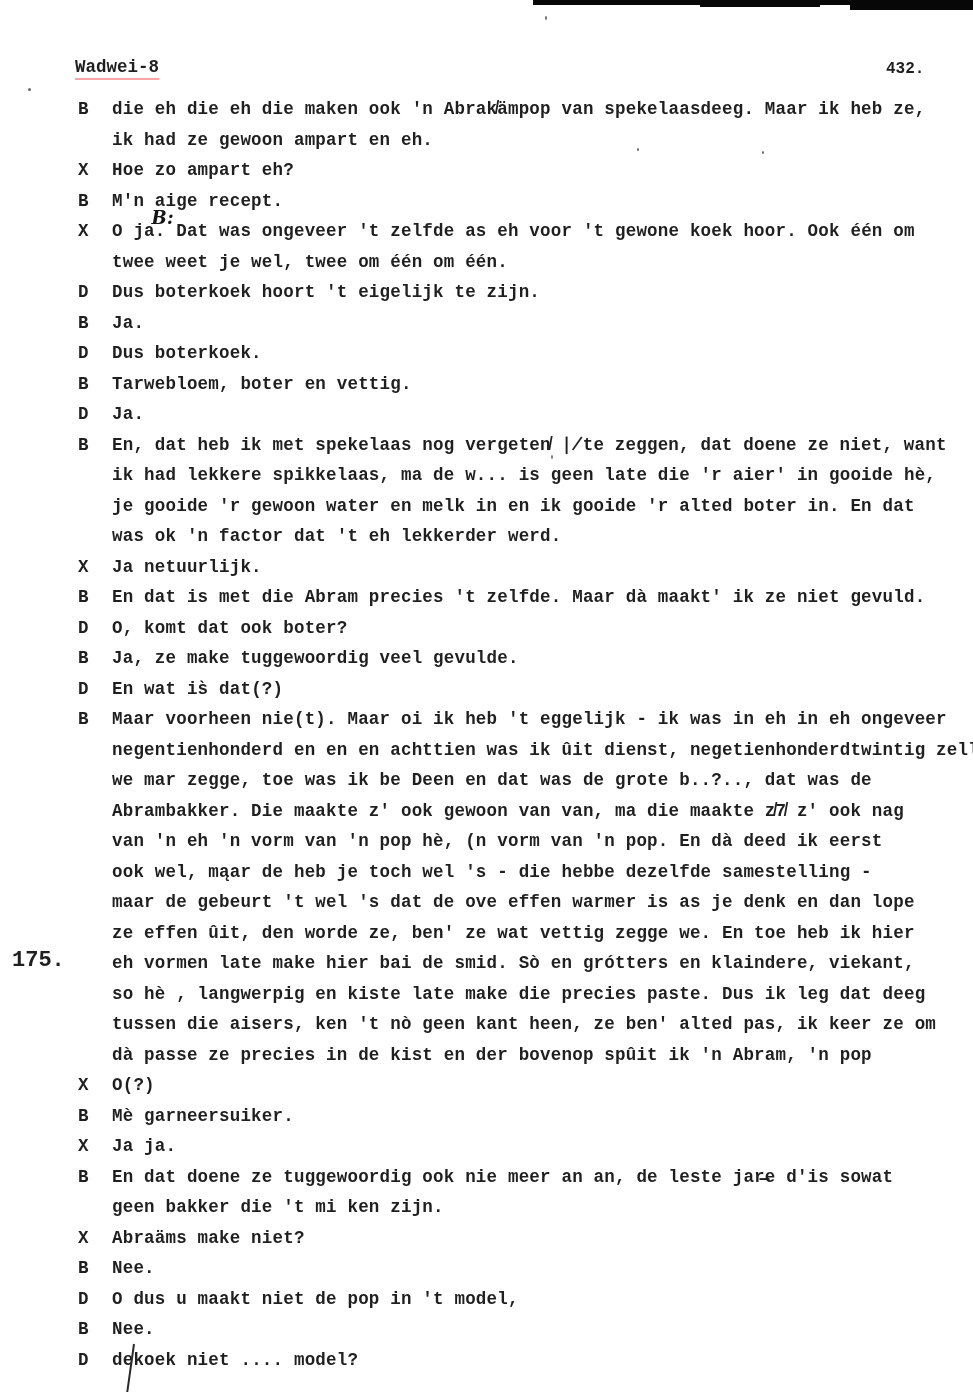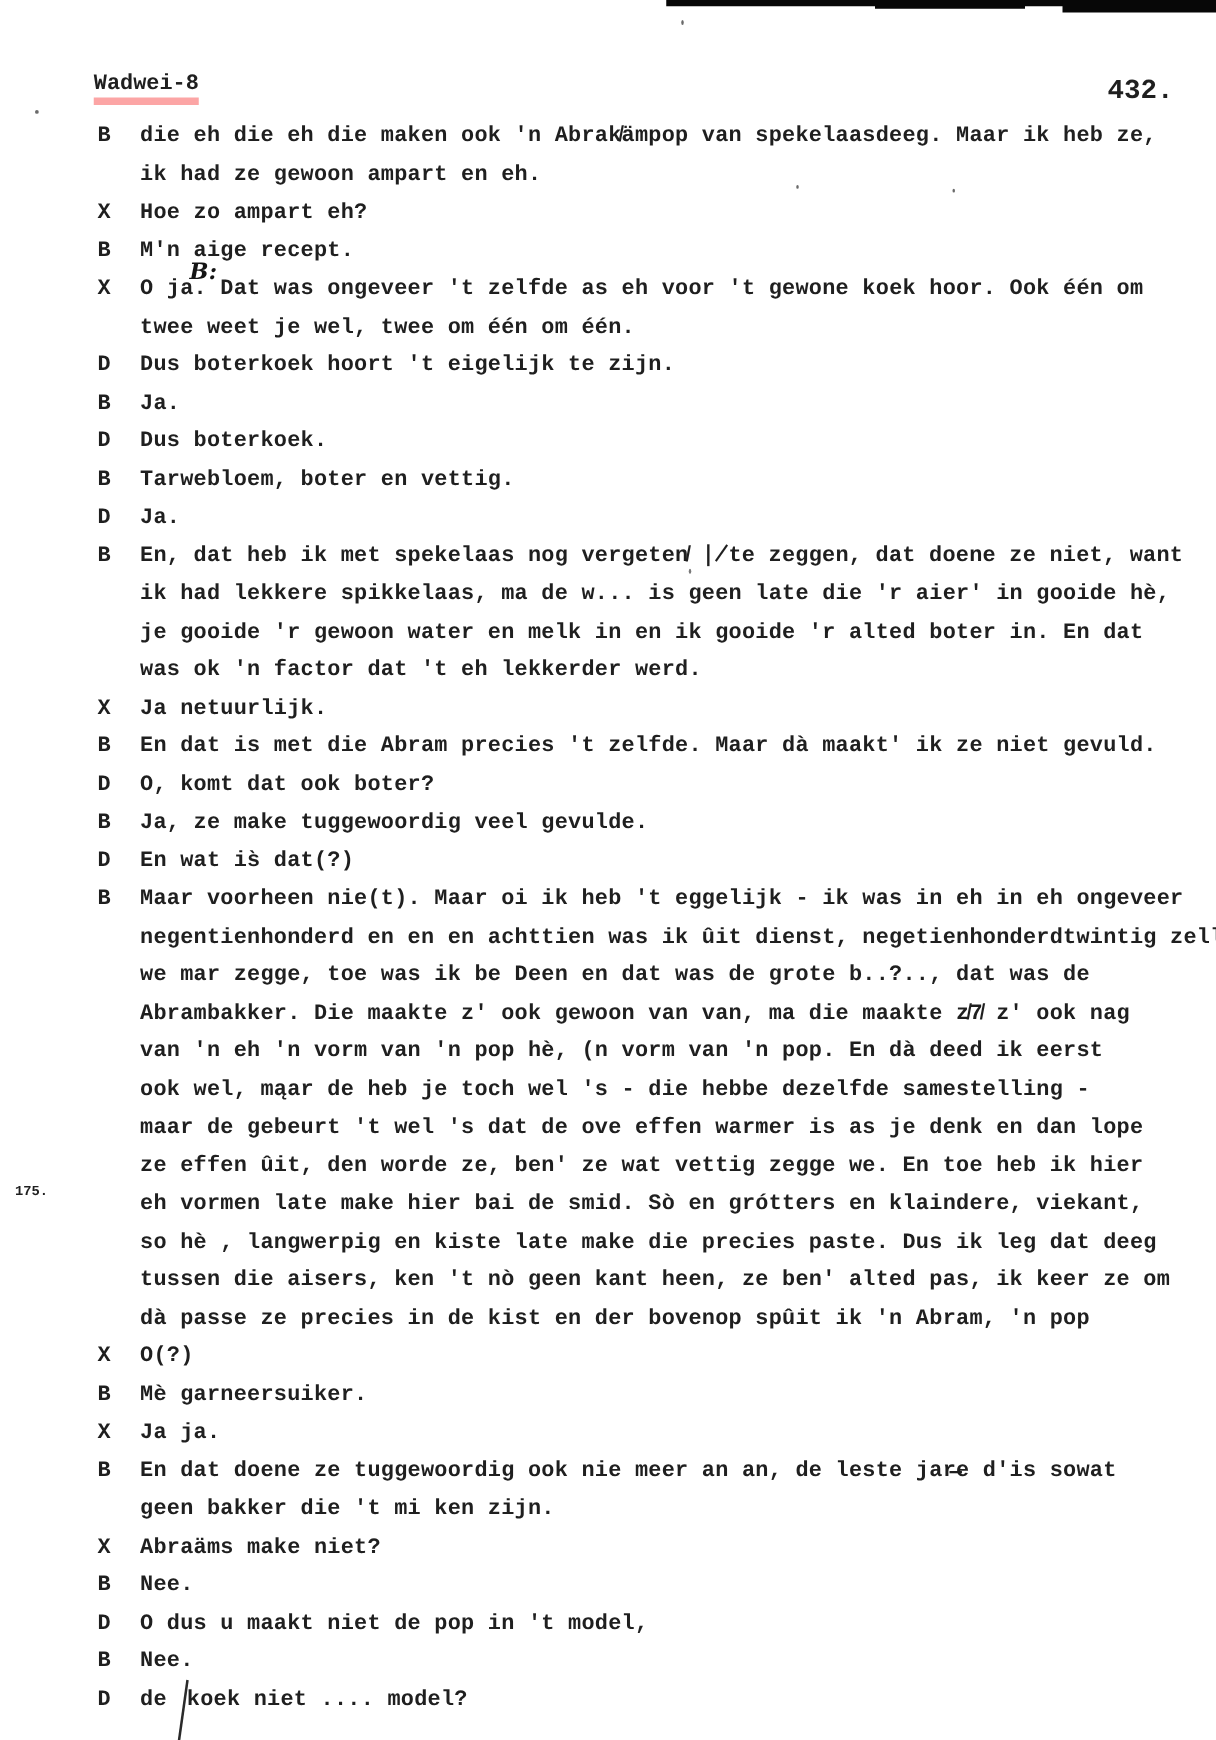--- a/index.html
+++ b/index.html
@@ -3,34 +3,34 @@
 <meta charset="utf-8">
 <style>
   html,body { margin:0; padding:0; background:#e8e8e8; }
   .page {
     position:relative; width:973px; height:1392px; background:#ffffff;
     overflow:hidden; font-family:"Liberation Mono", monospace; font-weight:700;
     color:#1f1f1f; margin:0 auto;
   }
   .header-title {
     position:absolute; left:75px; top:57px; font-size:17.5px;
-    border-bottom:6px solid #fca5a5; padding-bottom:1px; white-space:nowrap;
+    border-bottom:2px solid #fca5a5; padding-bottom:1px; white-space:nowrap;
   }
-  .page-number { position:absolute; left:886px; top:60px; font-size:22px; }
-  .margin-note { position:absolute; left:12px; top:948px; font-size:11px; }
+  .page-number { position:absolute; left:886px; top:60px; font-size:16px; }
+  .margin-note { position:absolute; left:12px; top:948px; font-size:22px; }
   #dialogue { position:absolute; left:78px; top:94px; width:1000px; }
   .row { height:30.5px; line-height:30.5px; white-space:nowrap; font-size:17.5px; }
   .spk { display:inline-block; width:34px; }
   .txt { letter-spacing:0.2px; }
   .u { text-underline-offset:4px; text-decoration-thickness:1.6px; }
   .sup {
     position:absolute; margin-left:-14px; margin-top:-13px;
     font-family:"DejaVu Serif", serif; font-style:italic; font-size:18px; color:#141414;
   }
-  .pen { position:relative;margin-left:16px; }
+  .pen { position:relative; }
   .pen::before {
     content:""; position:absolute; left:0px; top:-6px; width:2px; height:50px;
     background:#2a2a2a; transform:rotate(8deg); transform-origin:top center;
   }
   .topbar { position:absolute; top:0; left:533px; width:440px; height:5px; background:#070707; }
   .topbar-thick { position:absolute; top:0; left:850px; width:123px; height:10px; background:#070707; }
   .topbar-mid { position:absolute; top:0; left:700px; width:120px; height:7px; background:#070707; }
   .speck { position:absolute; width:3px; height:3px; border-radius:50%; background:#6a6a6a; }
   .speck.s1 { left:28px; top:88px; }
   .speck.s2 { left:545px; top:16px; width:2px; height:4px; }

